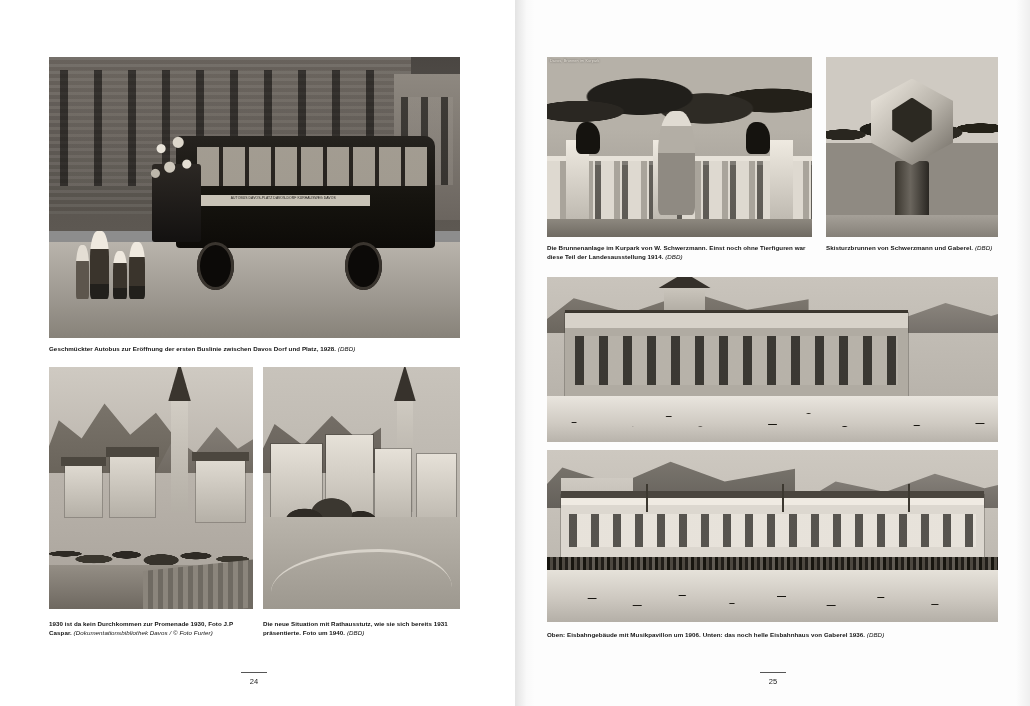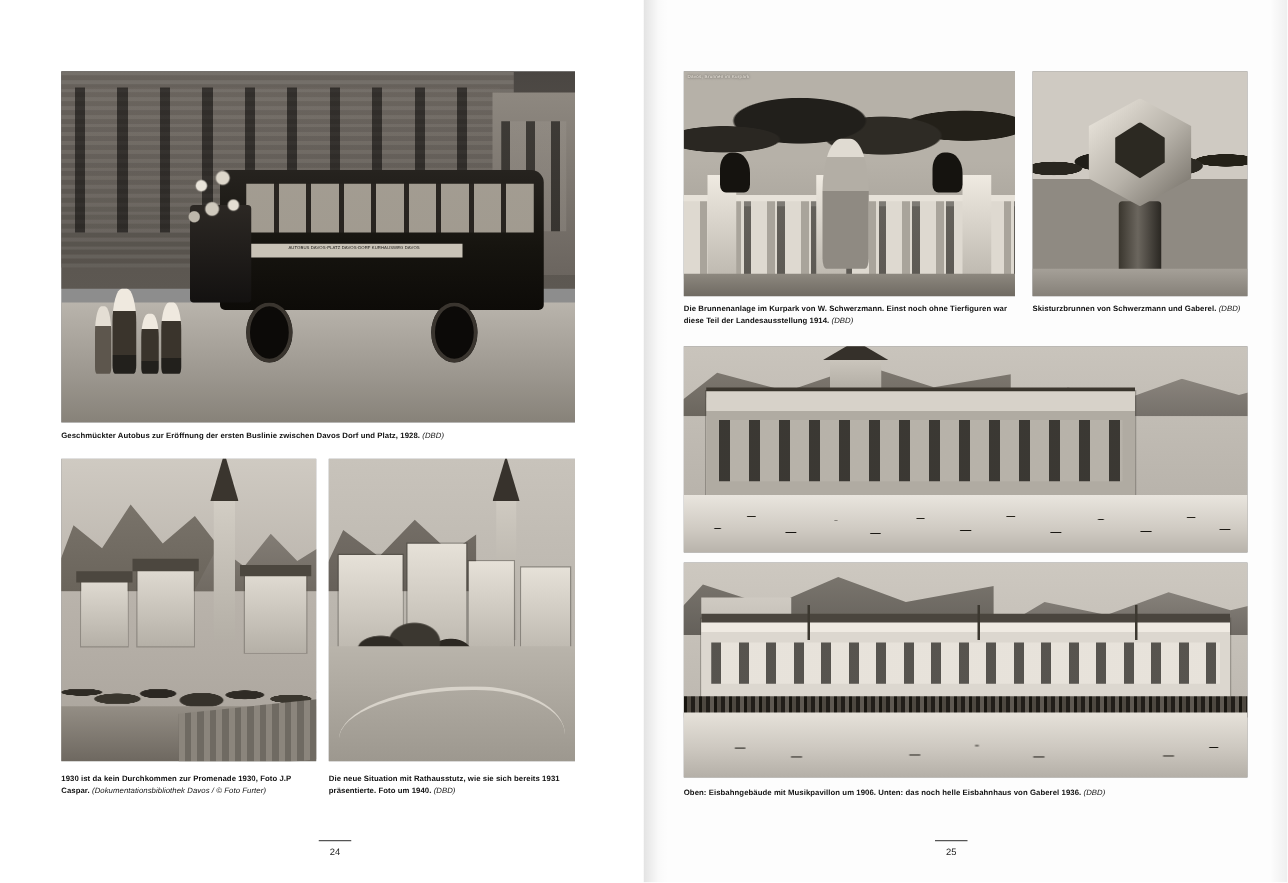--- a/index.html
+++ b/index.html
@@ -526,21 +526,21 @@
     <div class="caption" style="left:49px; top:620px; width:200px;">
       <span>1930 ist da kein Durchkommen zur Promenade 1930, Foto J.P Caspar.</span>
       <span class="src">(Dokumentationsbibliothek Davos / © Foto Furter)</span>
     </div>
 
     <div class="caption" style="left:263px; top:620px; width:200px;">
       <span>Die neue Situation mit Rathausstutz, wie sie sich bereits 1931 präsentierte. Foto um 1940.</span>
       <span class="src">(DBD)</span>
     </div>
 
-    <div class="folio" style="left:238px; top:672px; width:60px;">
+    <div class="folio" style="left:224px; top:672px; width:60px;">
       <div class="rule"></div>
       <span>24</span>
     </div>
   </div>
 
   <div class="page page-right">
 
     <div class="photo img-brunnen" style="left:32px; top:57px; width:265px; height:180px;">
       <div class="px">
         <div class="bg"></div>
@@ -606,21 +606,21 @@
         <div class="ice"></div>
         <div class="players"></div>
       </div>
     </div>
 
     <div class="caption" style="left:32px; top:631px; width:455px;">
       <span>Oben: Eisbahngebäude mit Musikpavillon um 1906. Unten: das noch helle Eisbahnhaus von Gaberel 1936.</span>
       <span class="src">(DBD)</span>
     </div>
 
-    <div class="folio" style="left:216px; top:672px; width:60px;">
+    <div class="folio" style="left:228px; top:672px; width:60px;">
       <div class="rule"></div>
       <span>25</span>
     </div>
 
     <div class="edge-shadow-right"></div>
   </div>
 
   <div class="gutter-shadow"></div>
 </div>
 

